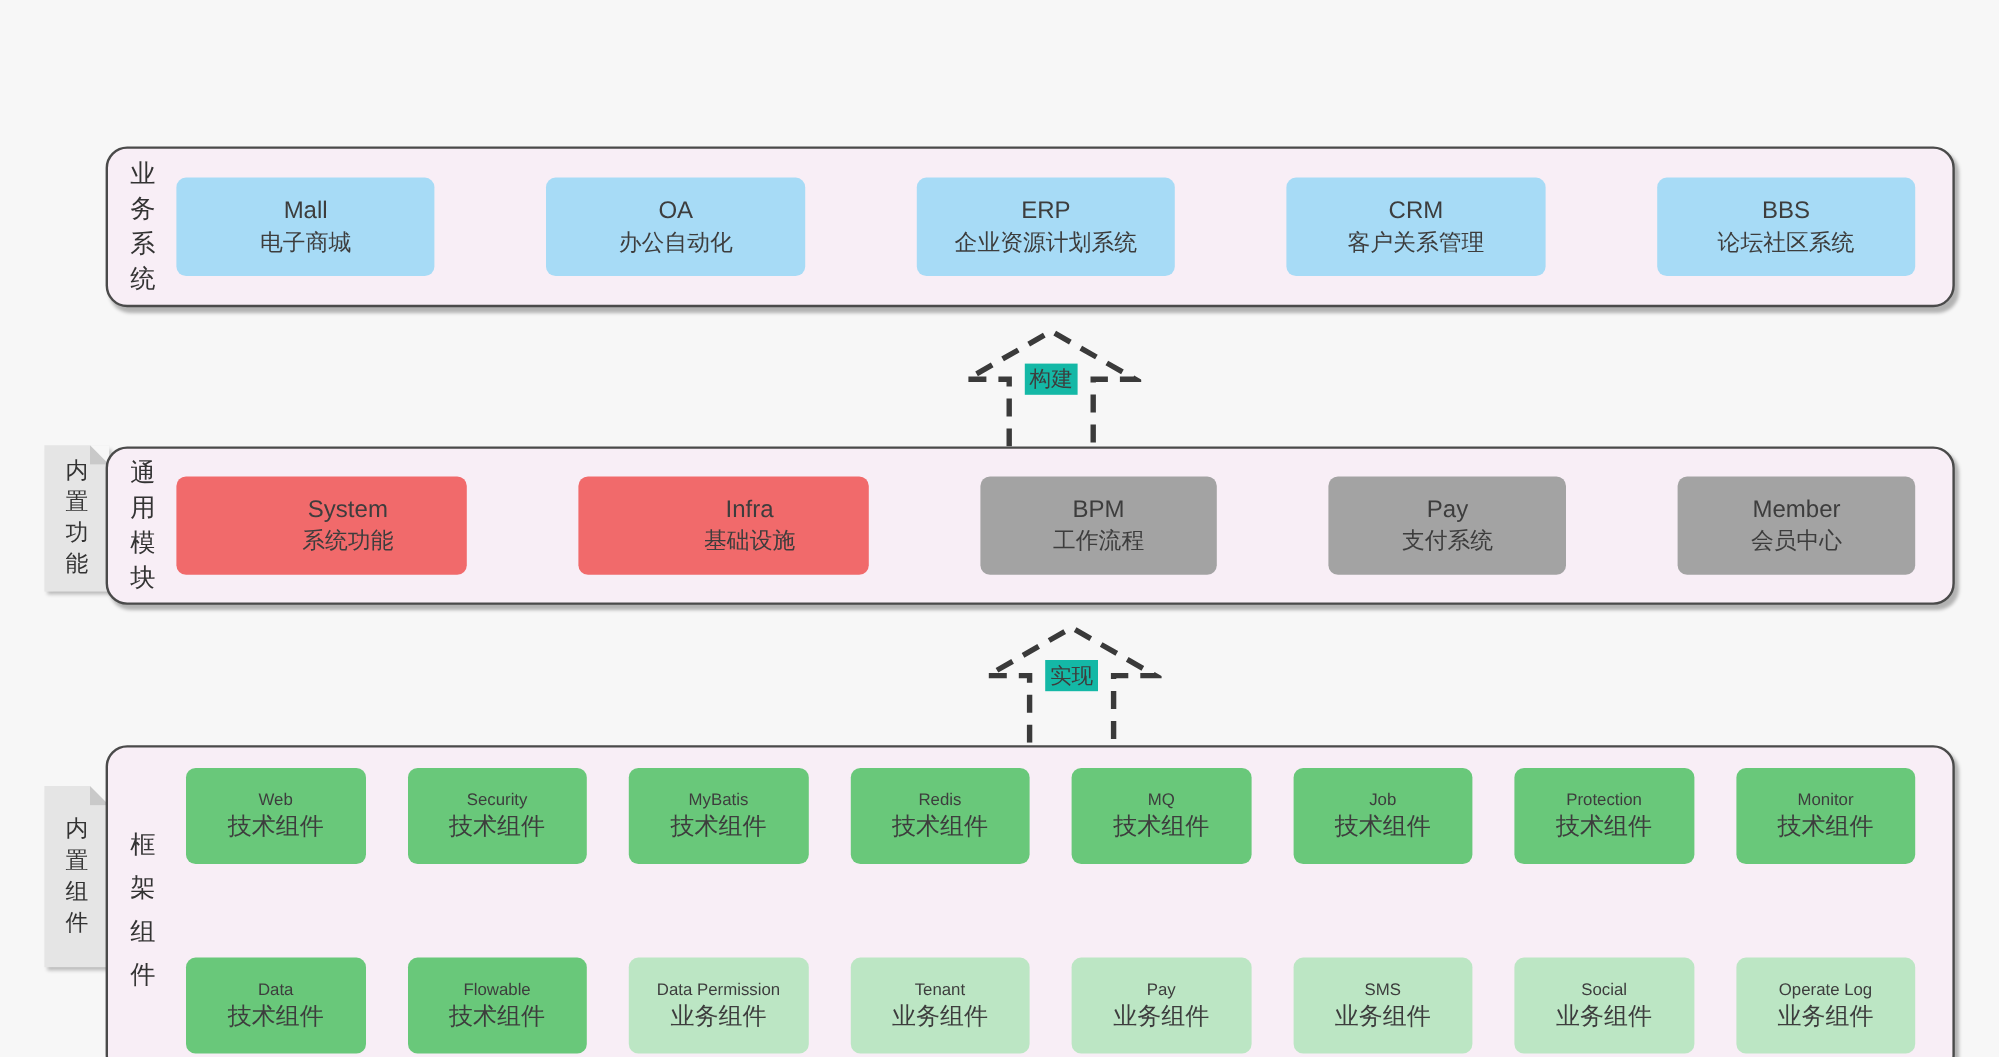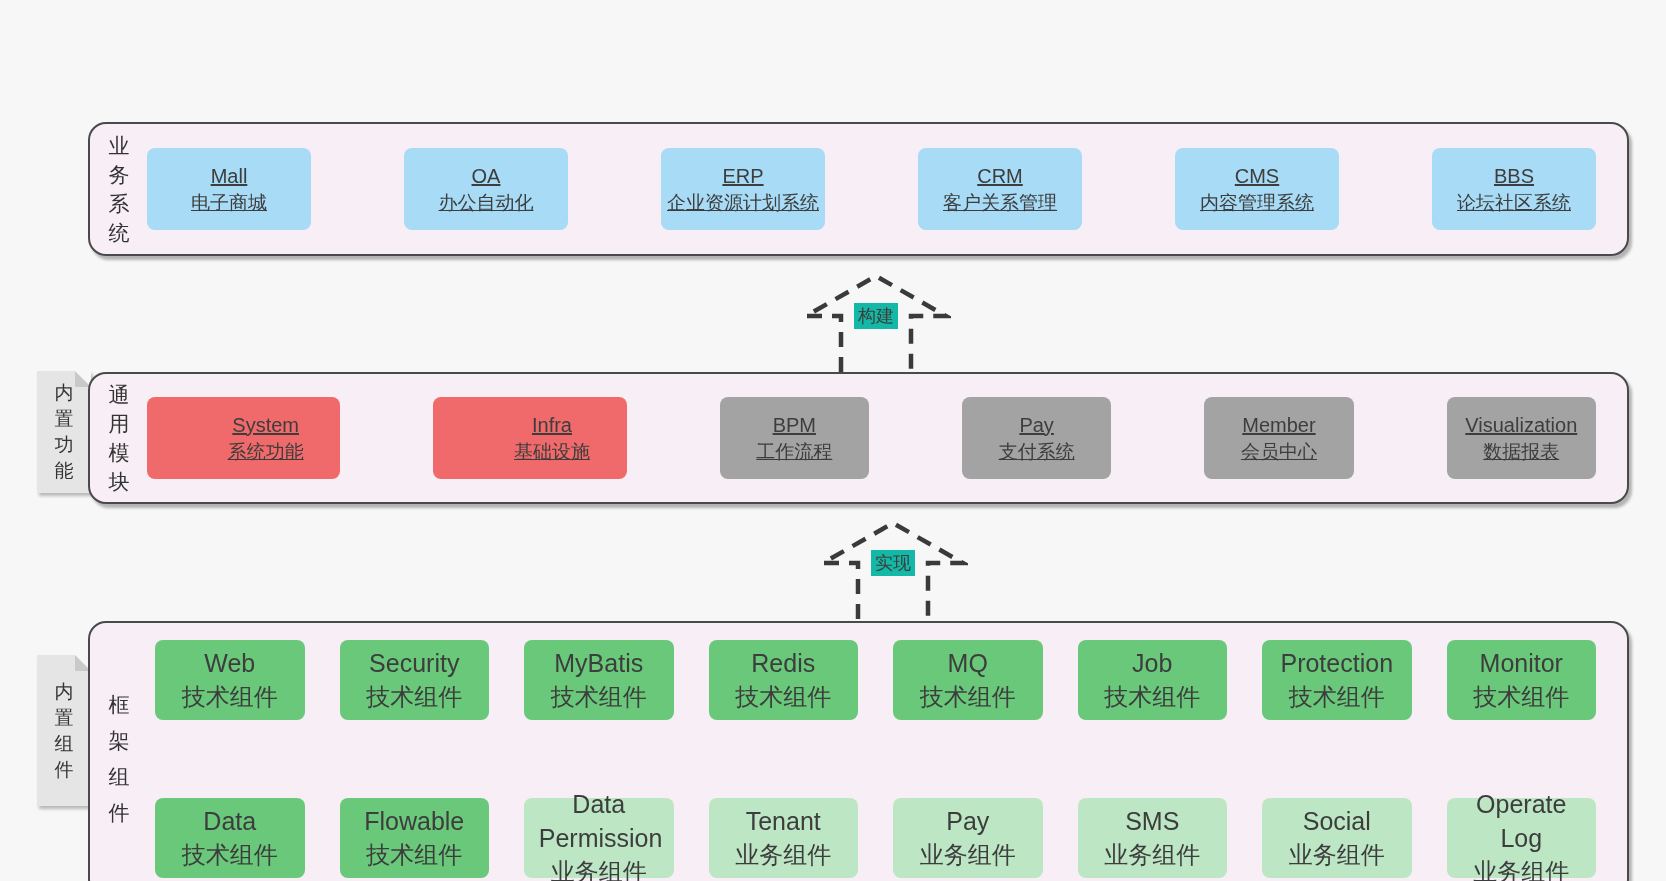--- a/index.html
+++ b/index.html
@@ -23,39 +23,39 @@
   .band-label{
     position:absolute;left:16px;top:50%;transform:translateY(-50%);
     width:26px;font-size:21px;line-height:29px;text-align:center;
     word-break:break-all;color:#333;
   }
   #band-components .band-label{line-height:36px;}
 
   
   .row6{
     position:absolute;left:57px;right:31px;top:50%;transform:translateY(-50%);
-    display:flex;gap:93px;text-decoration:underline;
+    display:flex;gap:93px;
   }
   .rows8{
     position:absolute;left:65px;right:31px;top:17px;bottom:17px;
     display:flex;flex-direction:column;justify-content:space-between;
   }
   .row8{display:flex;gap:35px;}
 
   .box{
     flex:1;border-radius:8px;
     display:flex;flex-direction:column;justify-content:center;align-items:center;
     text-align:center;line-height:1.35;
   }
   .row6 .box{height:82px;}
   .row8 .box{height:80px;}
   .box-title{font-size:20px;}
   .box-sub{font-size:19px;}
-  .row8 .box-title{font-size:25px;max-width:120px;}
-  .row8 .box-sub{font-size:24px;}
+  .row8 .box-title{font-size:14px;max-width:120px;}
+  .row8 .box-sub{font-size:20px;}
 
   .blue       {background:#a7dbf6;}
   .red        {background:#f16a6b;padding-left:44px;}
   .pink       {background:#a3a3a3;}
   .green-dark {background:#69c87a;}
   .green-light{background:#bce6c4;}
 
   
   .sticky{
     position:absolute;left:37px;width:54px;background:#e5e5e5;
@@ -110,24 +110,20 @@
     </div>
     <div class="box blue">
       <div class="box-title">ERP</div>
       <div class="box-sub">企业资源计划系统</div>
     </div>
     <div class="box blue">
       <div class="box-title">CRM</div>
       <div class="box-sub">客户关系管理</div>
     </div>
     <div class="box blue">
-      <div class="box-title">CMS</div>
-      <div class="box-sub">内容管理系统</div>
-    </div>
-    <div class="box blue">
       <div class="box-title">BBS</div>
       <div class="box-sub">论坛社区系统</div>
     </div>
   </div>
 </div>
 
 <div class="arrow" id="arrow-build">
   <svg viewBox="0 0 150 100">
     <polyline points="40,100 40,44 5,44 75,4 145,44 110,44 110,100" fill="none" stroke="#3a3a3a" stroke-width="4.5" stroke-dasharray="15 10"></polyline>
   </svg>
@@ -150,24 +146,20 @@
       <div class="box-sub">工作流程</div>
     </div>
     <div class="box pink">
       <div class="box-title">Pay</div>
       <div class="box-sub">支付系统</div>
     </div>
     <div class="box pink">
       <div class="box-title">Member</div>
       <div class="box-sub">会员中心</div>
     </div>
-    <div class="box pink">
-      <div class="box-title">Visualization</div>
-      <div class="box-sub">数据报表</div>
-    </div>
   </div>
 </div>
 
 <div class="arrow" id="arrow-implement">
   <svg viewBox="0 0 150 100">
     <polyline points="40,100 40,44 5,44 75,4 145,44 110,44 110,100" fill="none" stroke="#3a3a3a" stroke-width="4.5" stroke-dasharray="15 10"></polyline>
   </svg>
   <div class="arrow-label">实现</div>
 </div>
 

